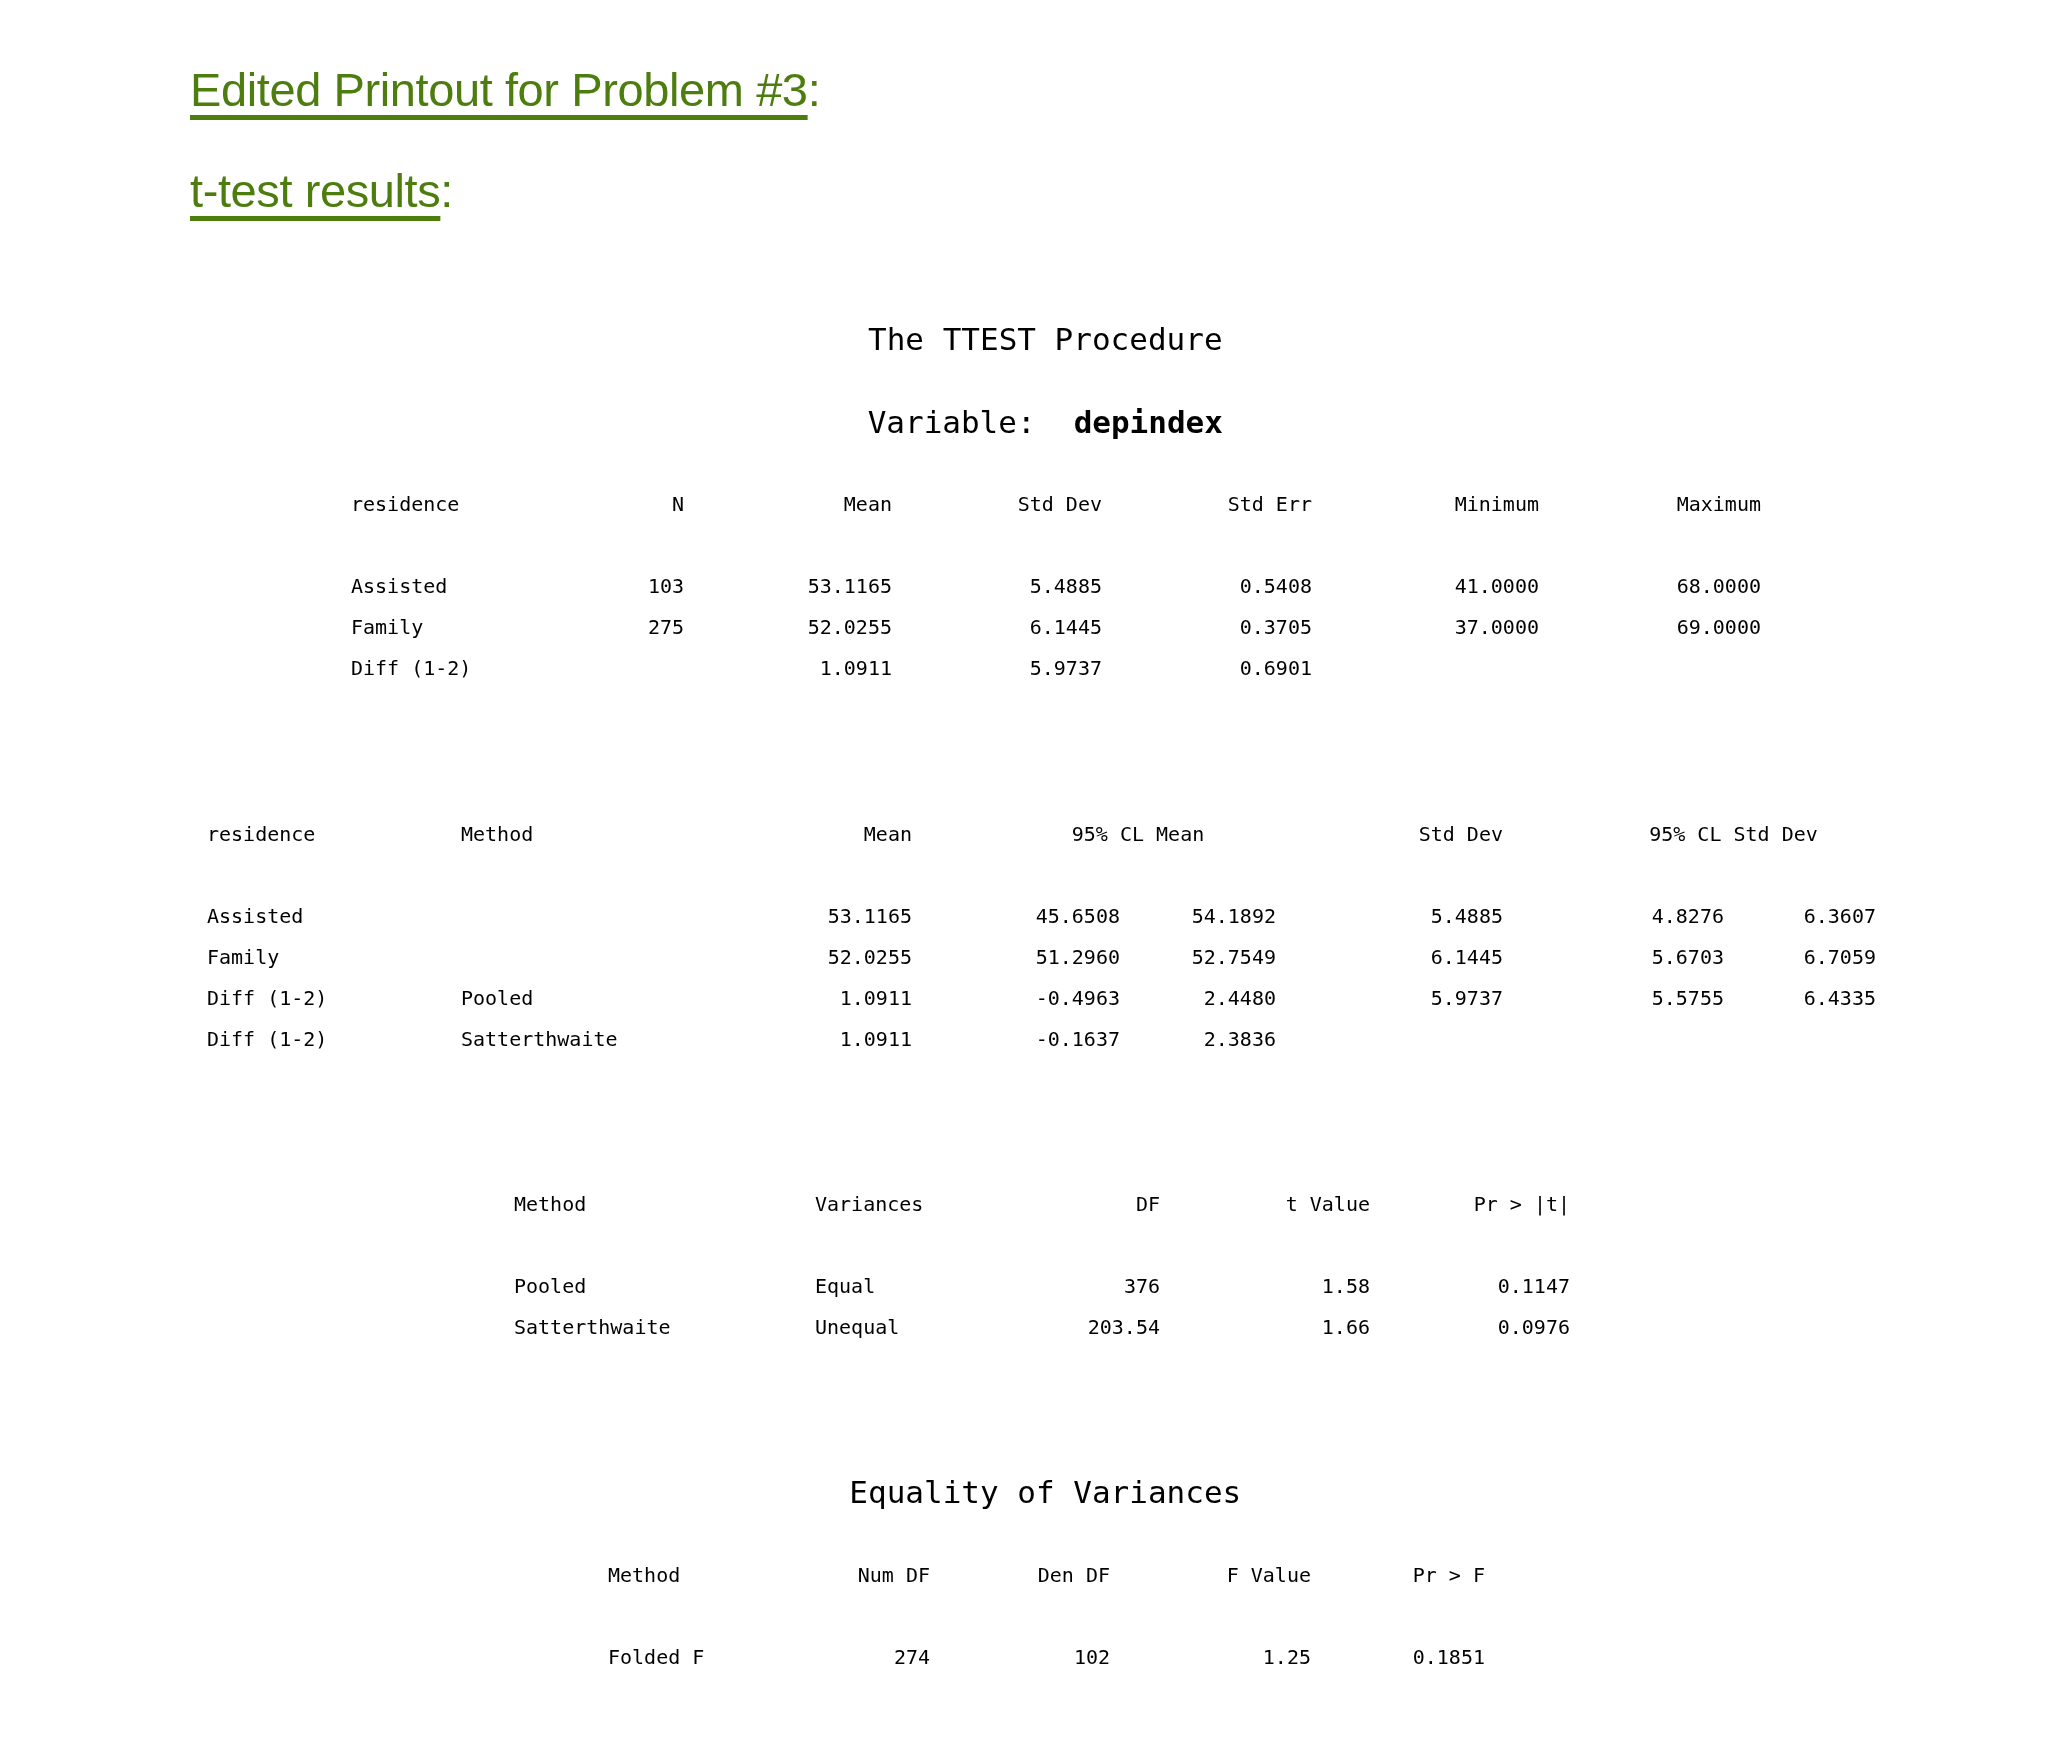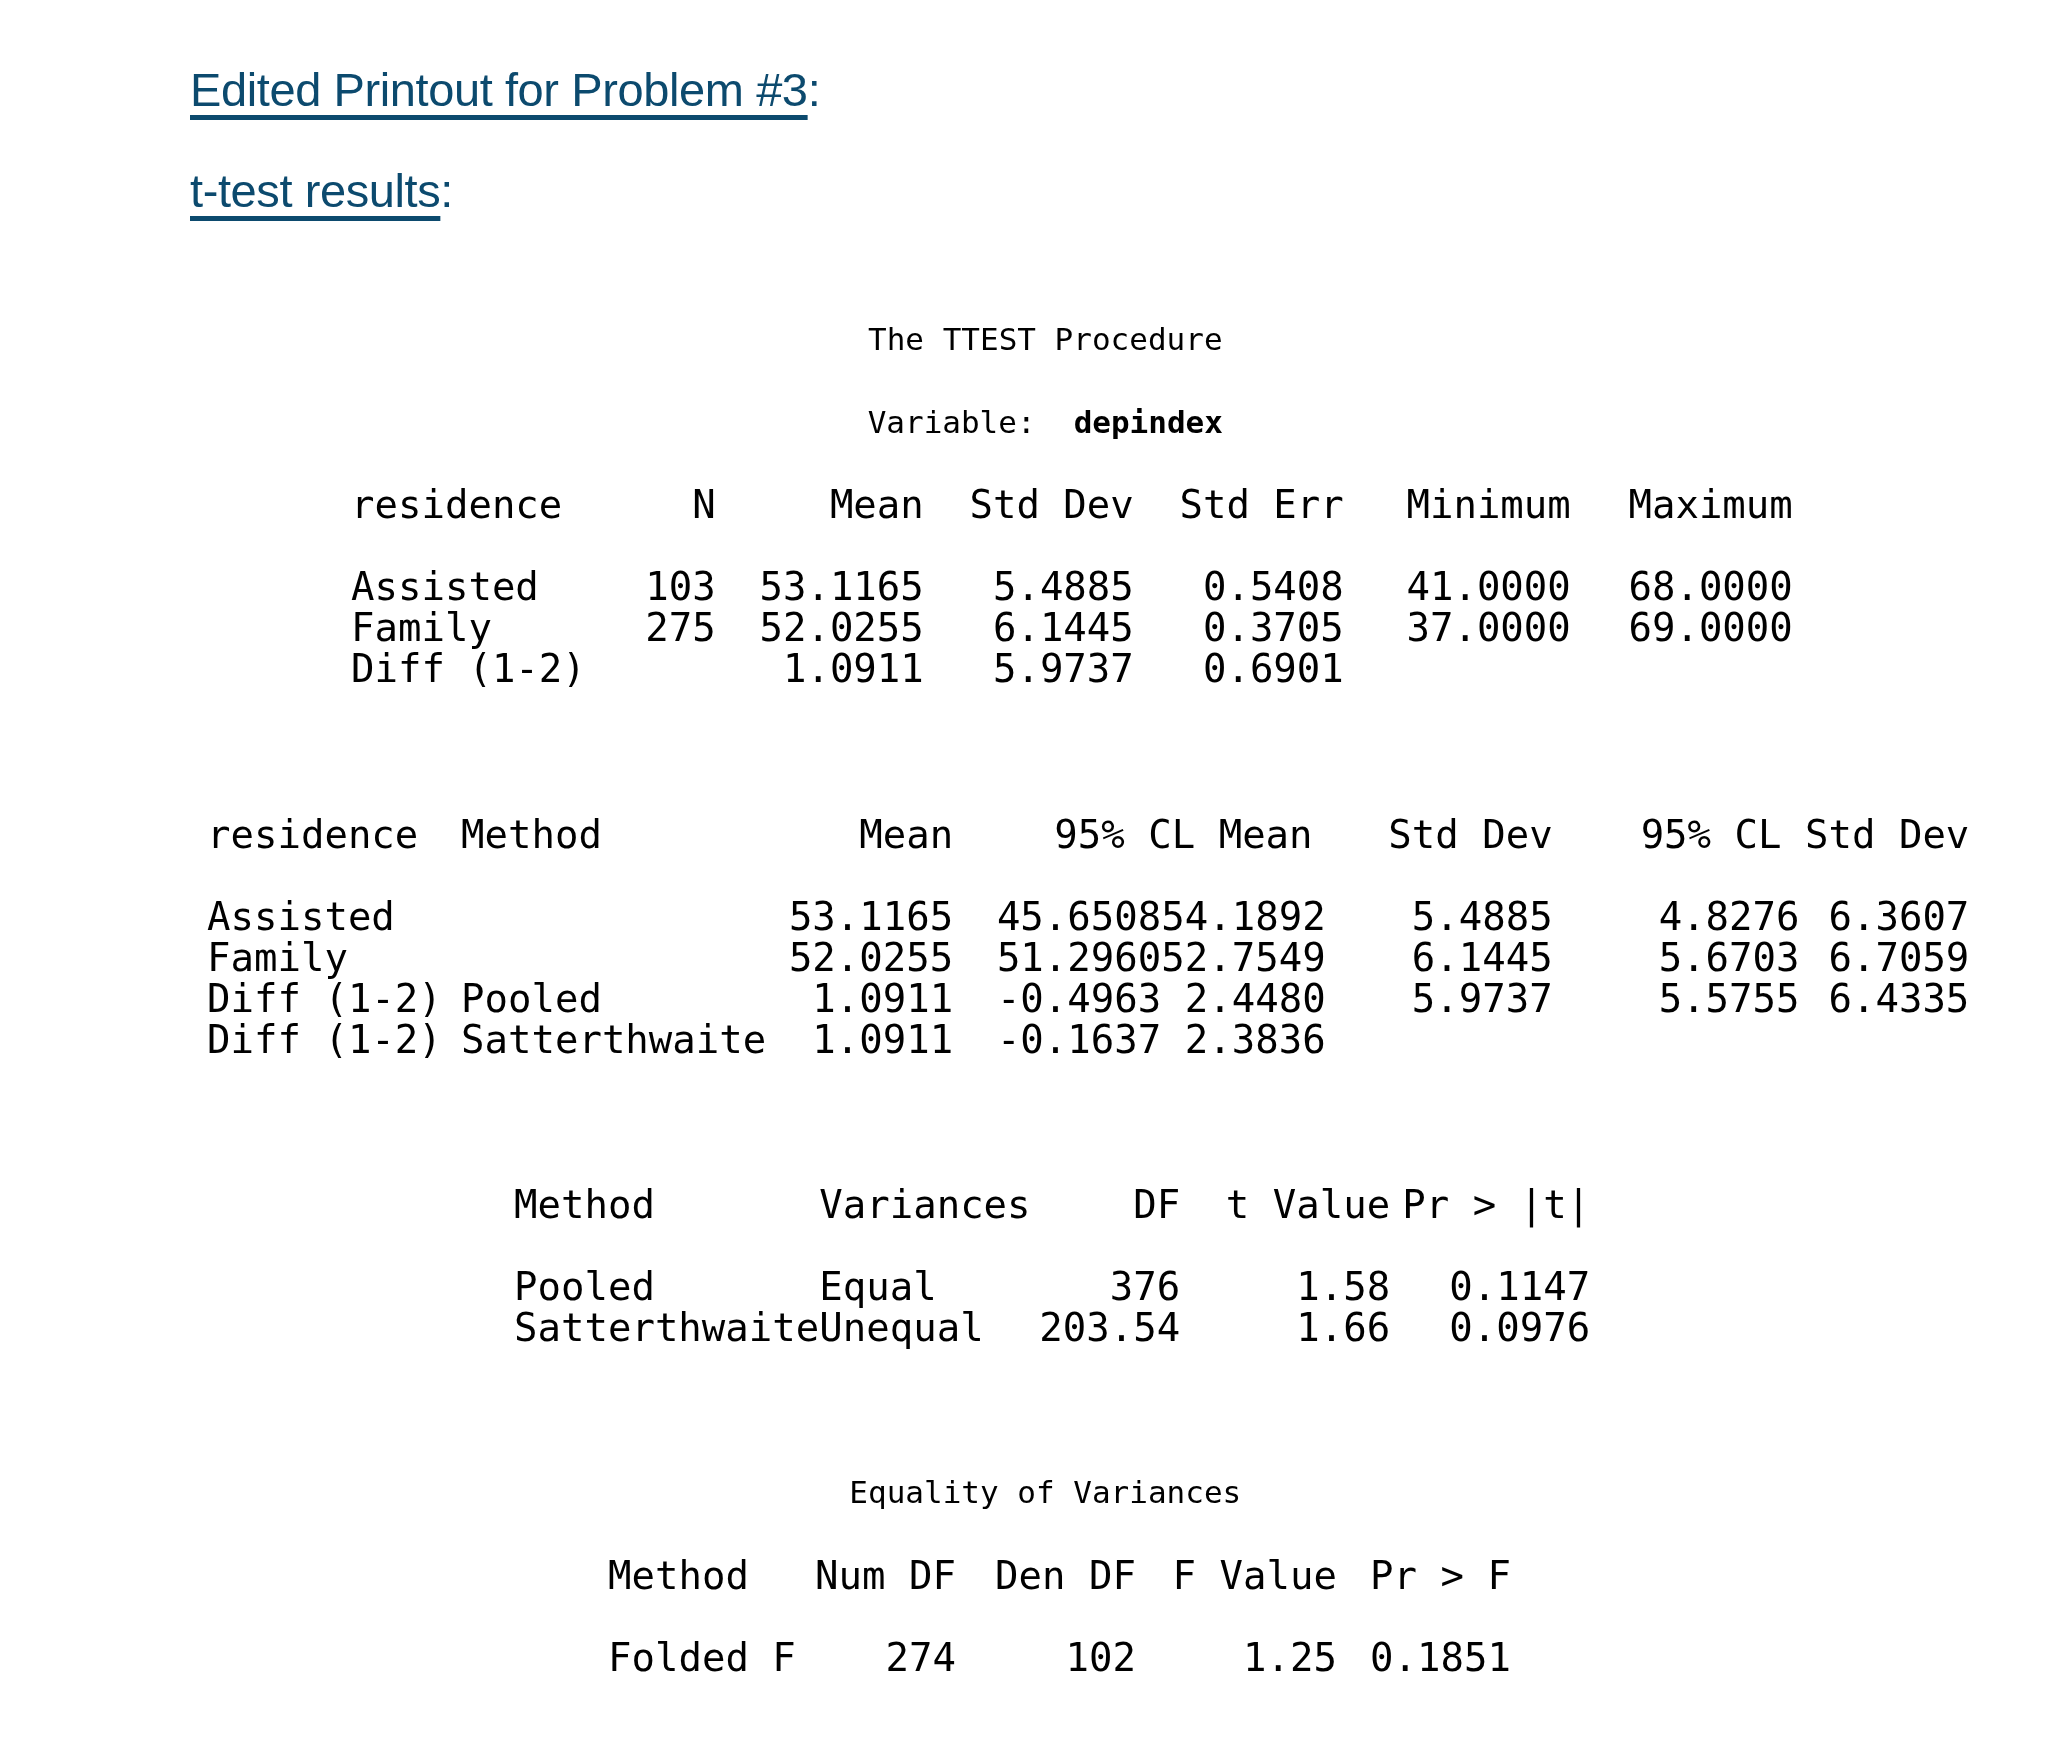--- a/index.html
+++ b/index.html
@@ -17,21 +17,21 @@
   }
   
   .doc-title {
     position: absolute;
     left: 190px;
     font-family: "Liberation Sans", sans-serif;
     font-size: 47px;
     line-height: 1;
     letter-spacing: -0.4px;
     white-space: pre;
-    color: #0c4a6e;
+    color: #4d7c0f;
   }
   #title1 { top: 66px; }
   #title2 { top: 167px; }
   .u {
     text-decoration: underline;
     text-decoration-thickness: 4.8px;
     text-underline-offset: 8.8px;
     text-decoration-skip-ink: none;
   }
   
@@ -48,21 +48,21 @@
   #proc-title    { top: 319px; }
   #variable-line { top: 402px; }
   #eqvar-title   { top: 1472px; }
   .var-name { margin-left: 38px; font-weight: bold; }
 
   table.sas-table {
     position: absolute;
     table-layout: fixed;
     border-collapse: collapse;
     border-spacing: 0;
-    font-size: 39px;
+    font-size: 20px;
   }
   .sas-table td, .sas-table th {
     padding: 0;
     margin: 0;
     height: 41px;
     line-height: 41px;
     white-space: pre;
     overflow: visible;
     font-weight: normal;
   }

